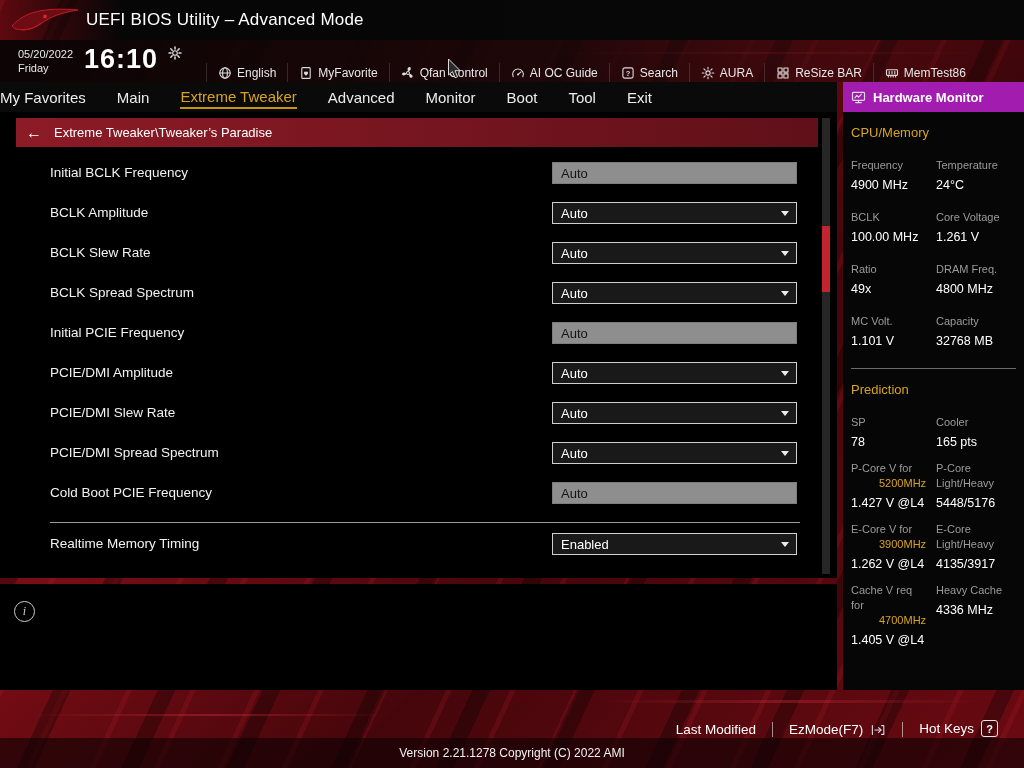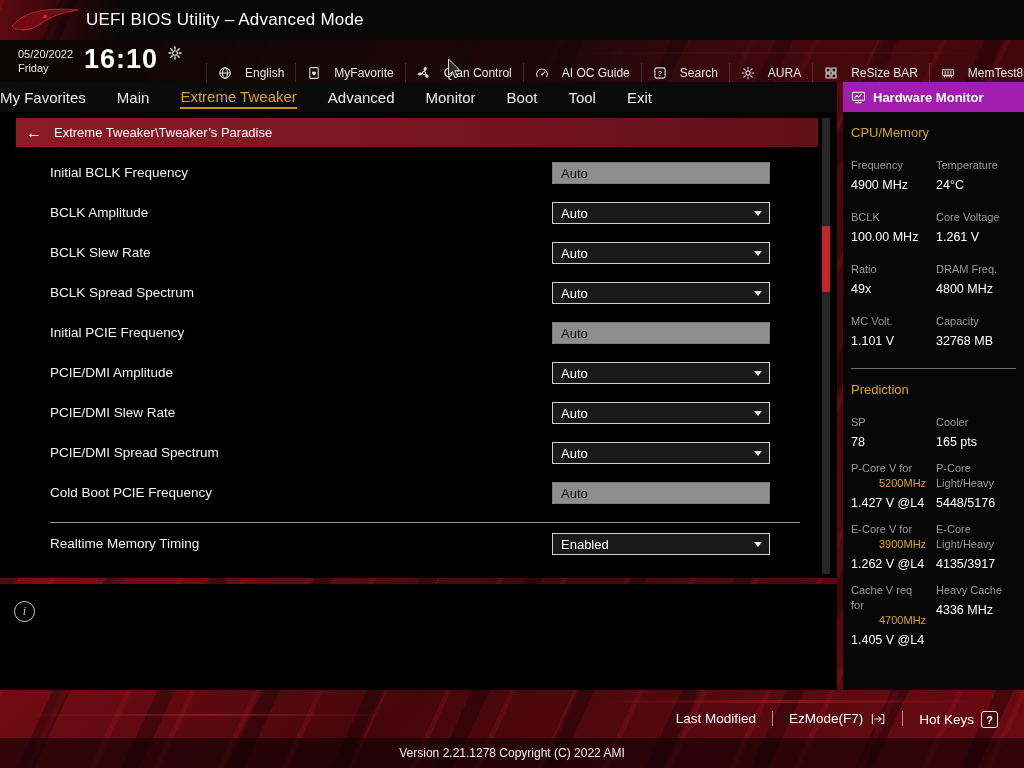--- a/index.html
+++ b/index.html
@@ -28,37 +28,37 @@
   .rog-logo { position:absolute; left:8px; top:4px; width:74px; height:32px; }
   .app-title { position:absolute; left:86px; top:0; height:40px; line-height:40px; color:#ffffff; font-size:17px; letter-spacing:0.2px; }
 
   
   .info-bar { position:absolute; left:0; top:40px; width:1024px; height:42px;
     background:linear-gradient(90deg, rgba(8,4,4,0.95), rgba(18,6,7,0.88) 55%, rgba(40,8,10,0.40) 84%, rgba(30,6,8,0.22) 100%); }
   .date-block { position:absolute; left:18px; top:7px; font-size:11px; color:#e8e8e8; line-height:14px; }
   .time { position:absolute; left:84px; top:4px; font-size:27px; font-weight:700; color:#ffffff; letter-spacing:1px; }
   .gear { position:absolute; left:168px; top:6px; width:14px; height:14px; cursor:pointer; }
   .toolbar { position:absolute; left:206px; top:0; height:42px; display:flex; align-items:center; }
-  .tb-item { display:flex; align-items:center; gap:13px; padding:0 11px; height:20px; color:#e8e8e8; font-size:12px; border-left:1px solid rgba(255,255,255,0.14); cursor:pointer; white-space:nowrap;margin-top:24px; }
+  .tb-item { display:flex; align-items:center; gap:5px; padding:0 11px; height:20px; color:#e8e8e8; font-size:12px; border-left:1px solid rgba(255,255,255,0.14); cursor:pointer; white-space:nowrap;margin-top:24px; }
   .tb-icon { display:block; }
 
   
   .tabs-strip { position:absolute; left:0; top:82px; width:837px; height:30px; background:#0a0a0a; display:flex; align-items:center; gap:31px; }
   .tab { color:#ececec; font-size:15px; padding:2px 0 2px; cursor:pointer; white-space:nowrap; }
   .tab.active { color:#d9a41d; border-bottom:2px solid #c9940f; }
 
   
   .main-panel { position:absolute; left:0; top:112px; width:837px; height:466px; background:#000; overflow:hidden; }
   .breadcrumb { position:absolute; left:16px; top:6px; width:802px; height:29px;
     background:linear-gradient(90deg,#8c1b26,#601019); display:flex; align-items:center; gap:12px; padding-left:10px; color:#fff; font-size:13px; }
   .back-arrow { font-size:16px; cursor:pointer; }
   .settings-list { position:absolute; left:0; top:50px; width:837px; }
   .setting-row { position:relative; height:22px; margin-bottom:18px; }
   .setting-label { position:absolute; left:50px; top:0; height:22px; line-height:22px; color:#f2f2f2; font-size:13.5px; }
-  .ctl { position:absolute; left:552px; top:0; width:218px; height:22px; display:flex; align-items:center; cursor:pointer; }
+  .ctl { position:absolute; left:552px; top:0; width:245px; height:22px; display:flex; align-items:center; cursor:pointer; }
   .ctl.select { background:#191919; border:1px solid #cfcfcf; }
   .ctl.select .val { color:#ffffff; }
   .ctl.input { background:#8e8e8e; border:1px solid #7d7d7d; }
   .ctl.input .val { color:#151515; }
   .ctl .val { font-size:13px; padding-left:8px; }
   .caret { position:absolute; right:7px; top:8px; width:0; height:0; border-left:4px solid transparent; border-right:4px solid transparent; border-top:5px solid #ececec; }
   .setting-divider { height:1px; background:#9a9a9a; margin:0 37px 10px 50px; }
 
   
   .scrollbar { position:absolute; left:822px; top:118px; width:8px; height:456px; background:#262626; }
@@ -77,21 +77,21 @@
   .hm-section-title { color:#d9a41d; font-size:13px; margin:13px 8px 0; }
   .hm-grid { display:grid; grid-template-columns:85px 1fr; margin:18px 8px 0; }
   .hm-cell { margin-bottom:18px; padding-right:4px; }
   .hm-grid.pred .hm-cell { margin-bottom:12px; }
   .hm-line { color:#9b9b9b; font-size:11px; line-height:15px; }
   .hm-line .accent { color:#d9a41d;padding-left:28px; }
   .hm-value { color:#ffffff; font-size:12.5px; margin-top:5px; }
   .hm-divider { height:1px; background:#6a6a6a; margin:2px 8px 0; }
 
   
-  .footer-items { position:absolute; right:10px; top:711px; height:26px; display:flex; align-items:flex-start; color:#fff; font-size:13.5px; }
+  .footer-items { position:absolute; right:10px; top:711px; height:26px; display:flex; align-items:flex-end; color:#fff; font-size:13.5px; }
   .f-item { display:flex; align-items:center; gap:7px; padding:0 16px; cursor:pointer; white-space:nowrap; }
   .f-sep { width:1px; height:15px; background:rgba(255,255,255,0.55); }
   .ez-icon svg { width:16px; height:14px; }
   .hotkey-box { width:17px; height:17px; border:1px solid #e8e8e8; border-radius:3px; display:flex; align-items:center; justify-content:center; font-size:11px; font-weight:bold; }
   .version-bar { position:absolute; left:0; bottom:0; width:1024px; height:30px; background:rgba(12,1,3,0.60);
     color:#f2f2f2; font-size:12px; text-align:center; line-height:30px; }
 
   .cursor { position:absolute; left:447px; top:58px; width:15px; height:22px; z-index:50; pointer-events:none; }
 </style>
 </head>

